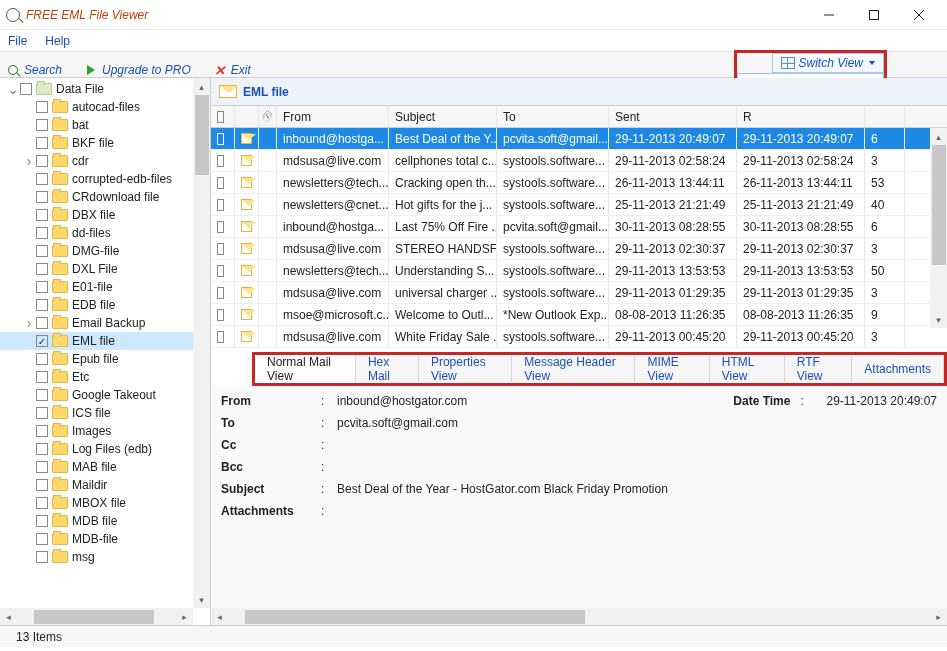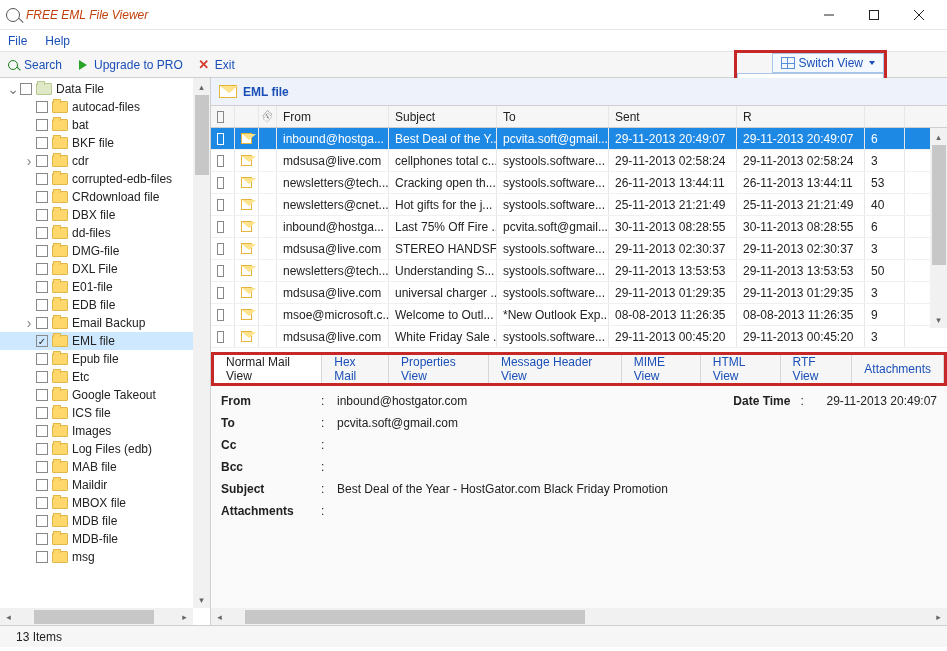--- a/index.html
+++ b/index.html
@@ -6,21 +6,21 @@
   body { background:#fff; width:947px; height:651px; overflow:hidden; position:relative; color:#222; }
   .titlebar { height:30px; display:flex; align-items:center; padding:0 6px; border-bottom:1px solid #e5e5e5; }
   .titlebar .magnify { width:14px; height:14px; border:1.3px solid #555; border-radius:50%; position:relative; margin-right:6px; }
   .titlebar .magnify::after { content:""; position:absolute; width:6px; height:1.3px; background:#555; transform:rotate(45deg); right:-5px; bottom:-1px; }
   .titlebar .title { color:#c2410c;font-style:italic; }
   .winbtns { margin-left:auto; display:flex; }
   .winbtn { width:45px; height:30px; display:flex; align-items:center; justify-content:center; }
   .winbtn svg { width:10px; height:10px; }
   .menubar { height:22px; display:flex; align-items:center; padding:0 8px; gap:18px; border-bottom:1px solid #e5e5e5; }
   .menubar span { color:#1a4fb7; }
-  .toolbar { height:26px; display:flex; align-items:center; padding:0 6px; gap:14px; border-bottom:1px solid #cfcfcf; background:#f6f6f6; position:relative; }
+  .toolbar { height:26px; display:flex; align-items:flex-end; padding:0 6px; gap:22px; border-bottom:1px solid #cfcfcf; background:#f6f6f6; position:relative;font-style:italic; }
   .tbtn { display:flex; align-items:center; gap:4px; color:#1a4fb7; }
   .tbtn .ic { width:14px; height:14px; display:inline-flex; align-items:center; justify-content:center; }
   .ic-search { border:1.3px solid #1a7f1a; border-radius:50%; width:10px; height:10px; position:relative; }
   .ic-search::after { content:""; position:absolute; width:5px; height:1.3px; background:#1a7f1a; transform:rotate(45deg); right:-4px; bottom:-1px; }
   .ic-arrow { width:0; height:0; border-top:5px solid transparent; border-bottom:5px solid transparent; border-left:8px solid #2aa52a; }
   .ic-x { color:#d43a2a; font-weight:bold; font-size:13px; line-height:1; }
   .switch-wrap { position:absolute; right:60px; top:-2px; border:3px solid #c62828; padding-bottom:0; }
   .switch-btn { border:1px solid #a9c6e8; background:#f3f9ff; padding:2px 8px; display:flex; align-items:center; gap:4px; color:#1a4fb7;margin-left:35px; }
   .switch-menu { border:1px solid #a9c6e8; background:#fff; }
   .switch-item { padding:3px 14px 3px 8px; display:flex; align-items:center; gap:6px; color:#1a4fb7; }
@@ -61,21 +61,21 @@
   .grid-hdr { height:22px; background:#f6f6f6; border-bottom:1px solid #cfcfcf; display:flex; align-items:center; }
   .grid-hdr > div, .row > div { border-right:1px solid #e7e7e7; padding:0 6px; overflow:hidden; text-overflow:ellipsis; white-space:nowrap; height:100%; display:flex; align-items:center; }
   .c-chk{width:24px;justify-content:center;} .c-env{width:24px;justify-content:center;} .c-att{width:18px;justify-content:center;}
   .c-from{width:112px;} .c-subj{width:108px;} .c-to{width:112px;} .c-sent{width:128px;} .c-recv{width:128px;} .c-size{width:40px;border-right:none;}
   .rows { max-height:222px; overflow:hidden; }
   .row { height:22px; display:flex; align-items:center; border-bottom:1px solid #f0f0f0; }
   .row.sel { background:#1e88e5; color:#fff; }
   .row.sel .cb { border-color:#fff; }
   .row .env-s { width:16px; height:11px; background:#fff; border:1px solid #e5b43a; position:relative; }
   .row .env-s::before { content:""; position:absolute; left:0; right:0; top:0; border-left:7px solid transparent; border-right:7px solid transparent; border-top:6px solid #ffe28c; }
-  .tabs-wrap { border:3px solid #c62828; margin-top:4px; }
+  .tabs-wrap { border:3px solid #c62828; margin-top:4px;margin-left:41px; }
   .tabs { height:28px; display:flex; background:#f6f6f6; }
   .tabs > div { padding:0 12px; display:flex; align-items:center; border-right:1px solid #d6d6d6; color:#1a4fb7; }
   .tabs > div.active { background:#fff; color:#222; border-bottom:1px solid #fff; }
   .detail { flex:1; padding:8px 10px; background:#fafafa; position:relative; }
   .drow { display:flex; margin-bottom:8px; }
   .dlabel { width:100px; font-weight:bold; }
   .dsep { width:16px; }
   .grid-hscroll { height:17px; background:#f1f1f1; position:absolute; left:0; right:0; bottom:0; display:flex; align-items:center; }
   .grid-hscroll .thumb { height:14px; width:340px; background:#c7c7c7; margin-left:17px; }
   .grid-vscroll { position:absolute; right:0; top:50px; height:200px; width:17px; background:#f1f1f1; display:flex; flex-direction:column; align-items:center; }

